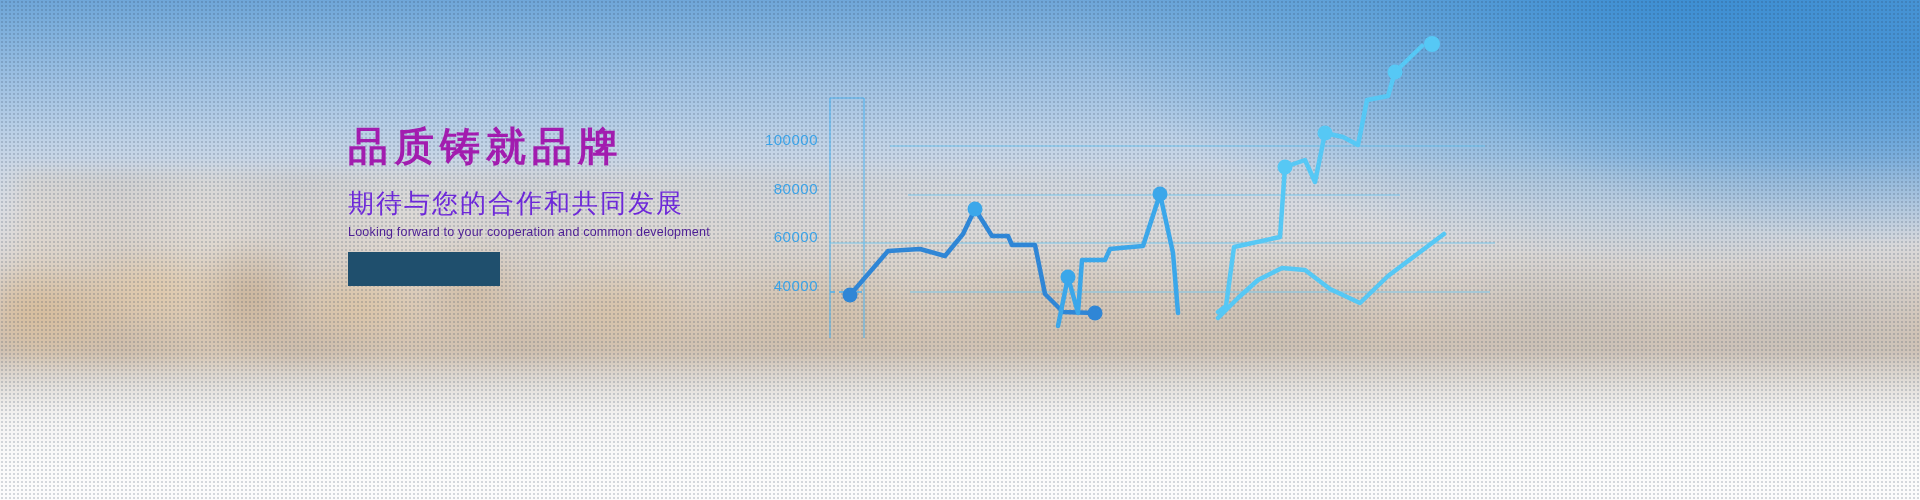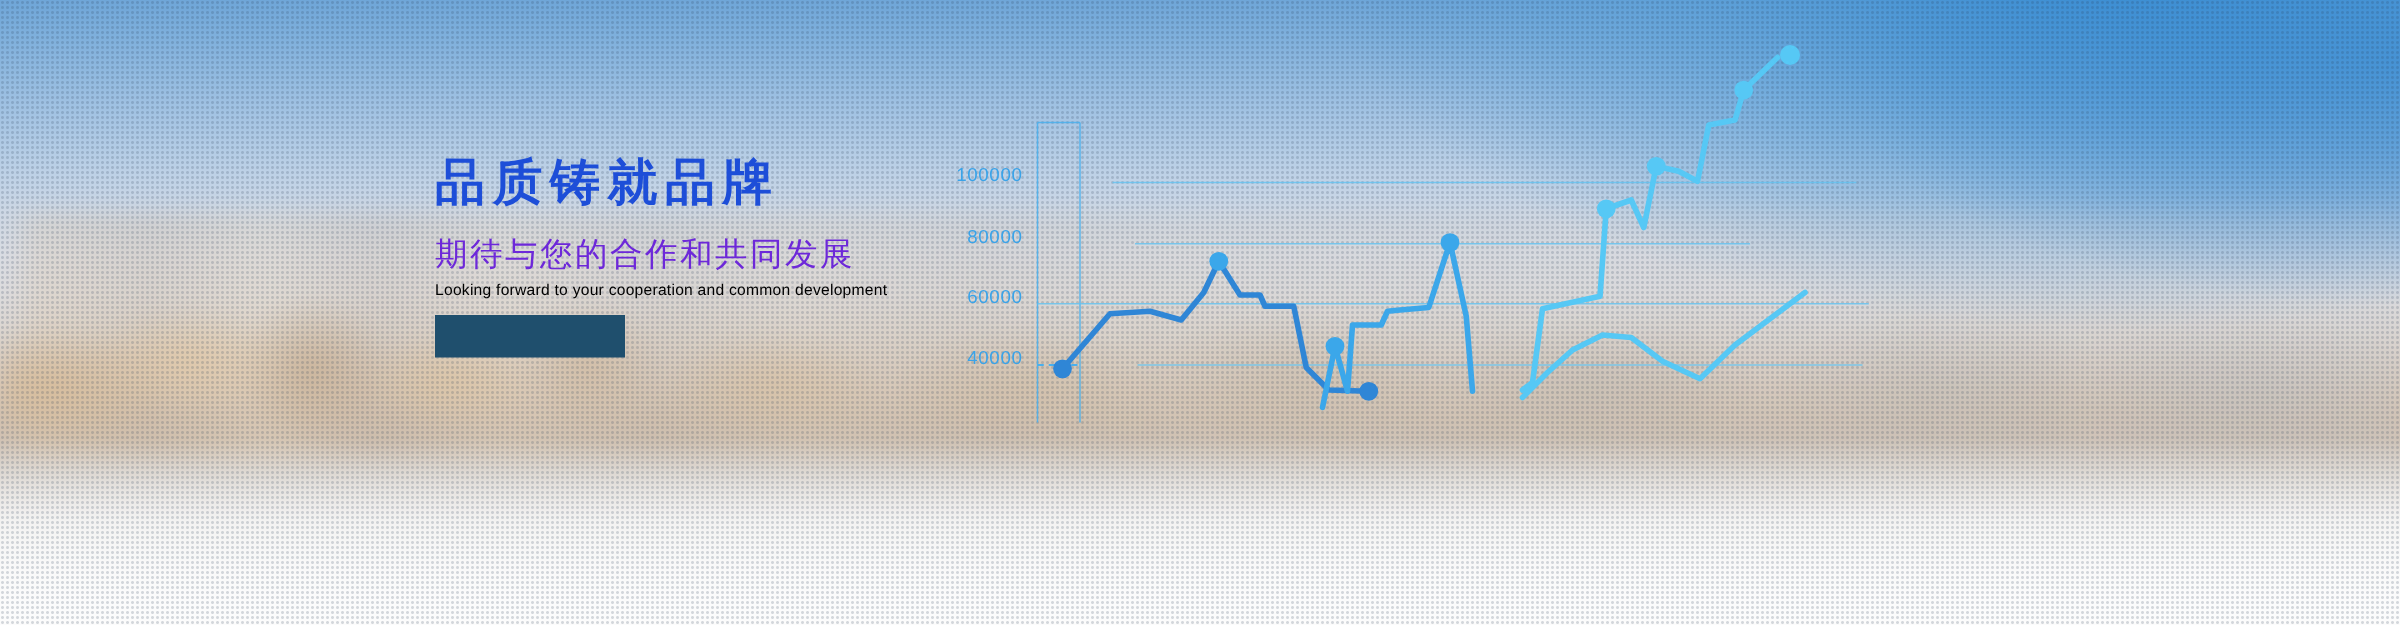--- a/index.html
+++ b/index.html
@@ -78,29 +78,29 @@
     background-image:radial-gradient(rgba(40,60,85,.22) 1px, rgba(0,0,0,0) 1.3px);
     background-size:4px 4px;
     background-position:0 0;
     opacity:.85;
   }
   
   .copy{
     position:absolute;left:348px;top:126px;width:640px;
   }
   .title{
-    font-size:40px;font-weight:700;color:#1d4ed8;letter-spacing:6px;
+    font-size:40px;font-weight:700;color:#a21caf;letter-spacing:6px;
     line-height:1;margin:0;white-space:nowrap;
   }
   .subtitle{
     margin:24px 0 0 0;font-size:26px;font-weight:400;color:#6d28d9;
     letter-spacing:2px;line-height:1;white-space:nowrap;
   }
   .subtitle-en{
-    margin:10px 0 0 0;font-size:12.5px;font-weight:400;color:#000000;
+    margin:10px 0 0 0;font-size:12.5px;font-weight:400;color:#4c1d95;
     letter-spacing:.2px;line-height:1;white-space:nowrap;
   }
   .cta{
     position:absolute;left:348px;top:252px;width:152px;height:34px;
     background:#1f4f6d;border:0;padding:0;cursor:pointer;
     color:#e8f1f6;font-size:13px;letter-spacing:2px;
     font-family:"Liberation Sans","DejaVu Sans",sans-serif;
     display:flex;align-items:center;justify-content:center;
   }
   

